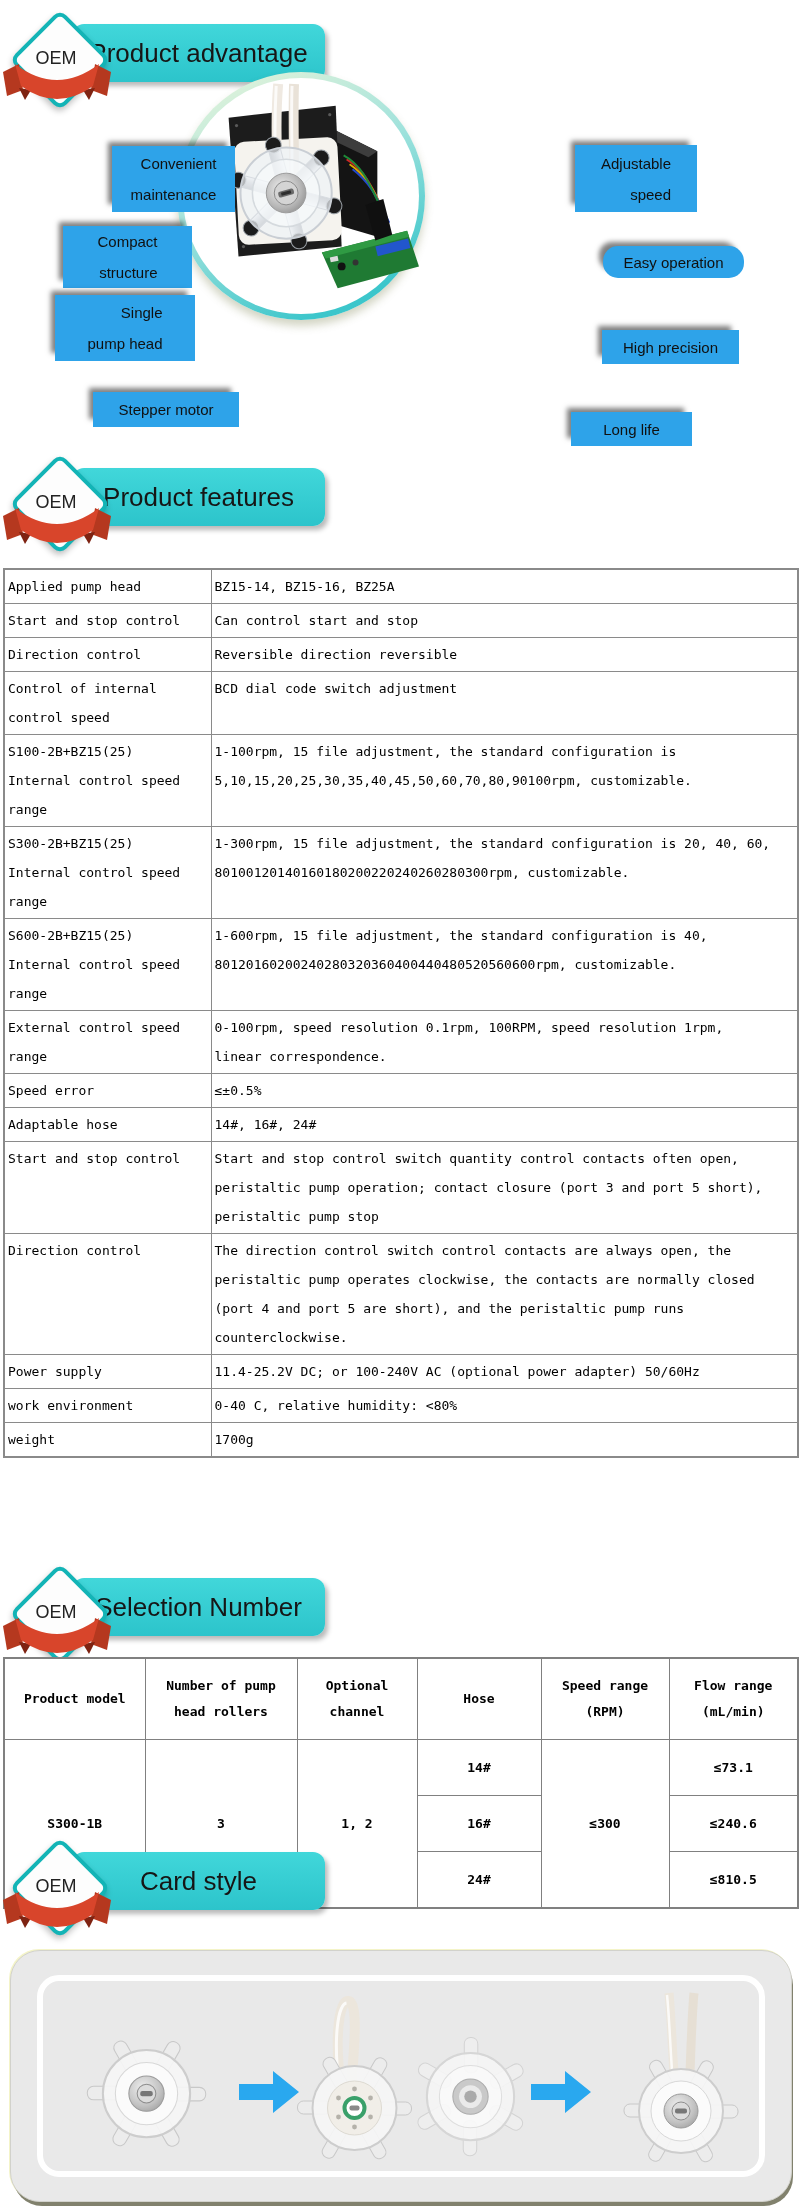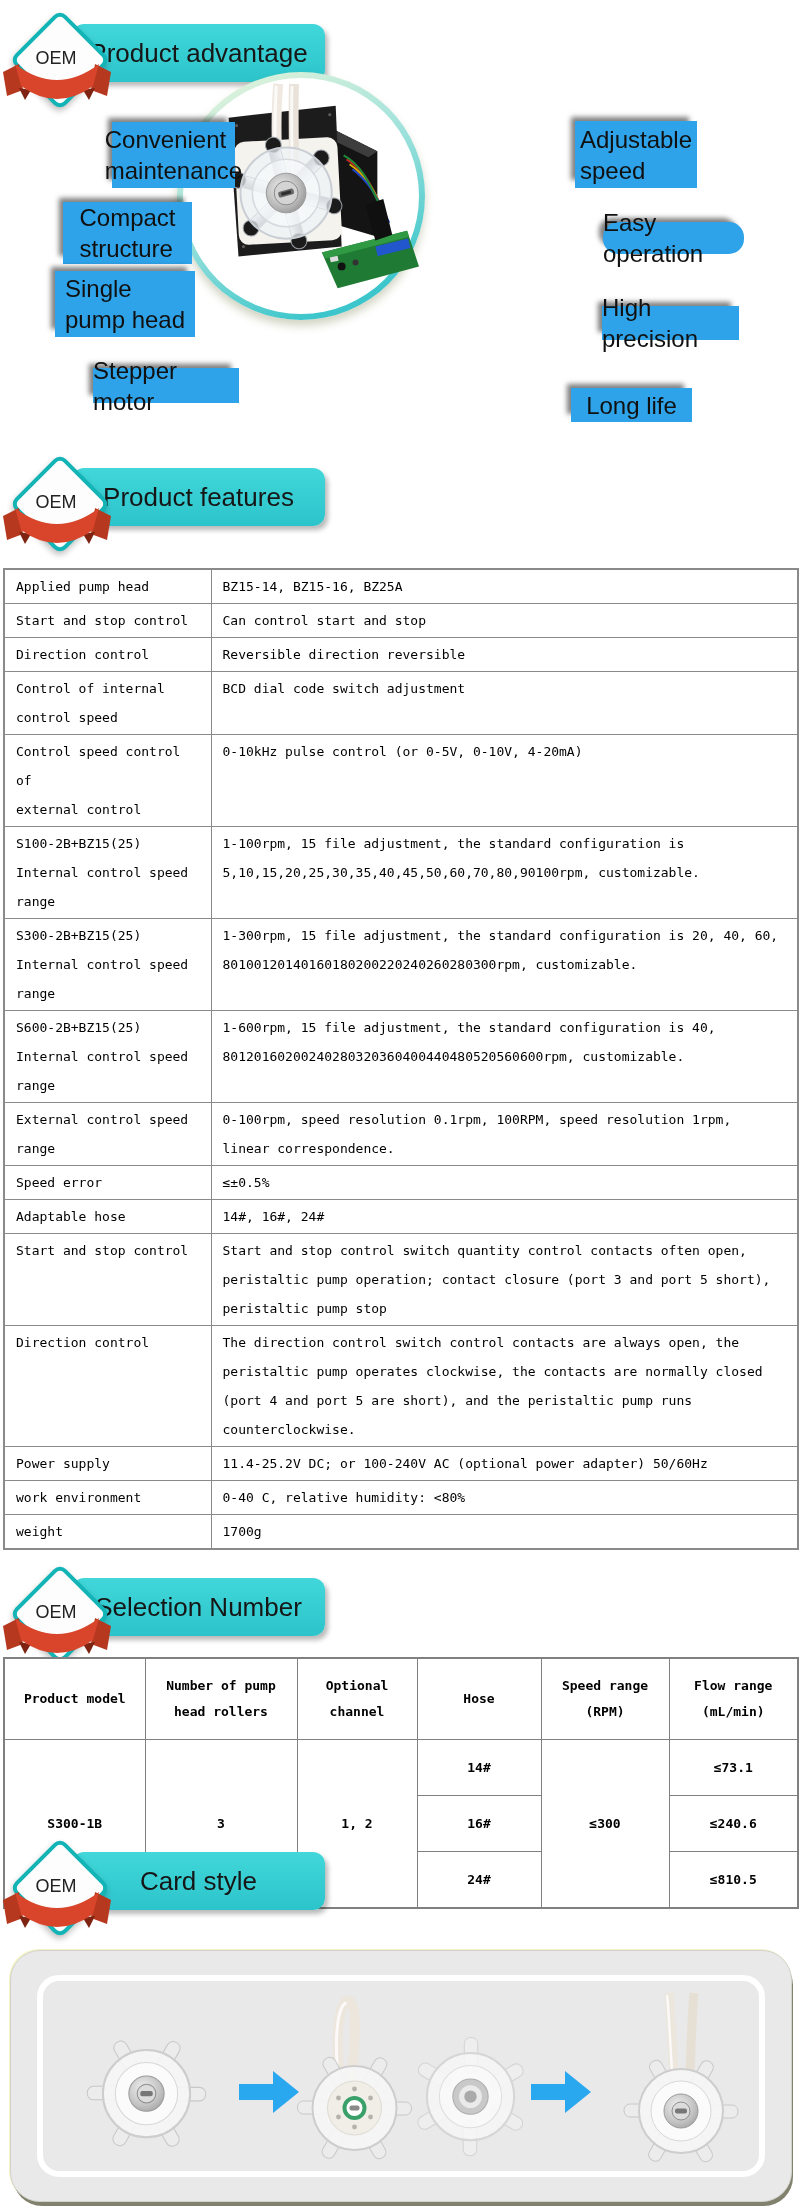--- a/index.html
+++ b/index.html
@@ -22,39 +22,39 @@
   .ribbon{position:absolute;left:-7px;top:52px;width:112px;height:50px;z-index:2;}
 
   
   .circle{position:absolute;left:177px;top:72px;width:236px;height:236px;border-radius:50%;
           border:6px solid transparent;
           background:linear-gradient(#fff,#fff) padding-box,
                      linear-gradient(155deg,#eef6da 0%,#9fe2dc 45%,#3cc6cb 85%) border-box;
           box-shadow:0 6px 9px rgba(110,115,60,.30);}
   .photo{position:absolute;left:181px;top:76px;width:238px;height:238px;}
   .co{position:absolute;background:#2EA3E9;color:#101010;
-      display:flex;align-items:center;justify-content:center;text-align:left;
-      font-size:24px;line-height:31px;white-space:pre-line;
-      box-shadow:-6px -6px 5px -2px rgba(0,0,0,.50);}
+      display:flex;align-items:center;justify-content:center;text-align:right;
+      font-size:15px;line-height:31px;white-space:pre-line;
+      box-shadow:-6px -6px 5px -2px rgba(0,0,0,.50);margin-top:24px;}
   .co1{left:112px;top:122px;width:123px;height:66px;}
   .co2{left:63px; top:202px;width:129px;height:62px;}
   .co3{left:55px; top:271px;width:140px;height:66px;}
   .co4{left:93px; top:368px;width:146px;height:35px;}
   .co5{left:575px;top:121px;width:122px;height:67px;}
   .co6{left:603px;top:222px;width:141px;height:32px;border-radius:15px;}
   .co7{left:602px;top:306px;width:137px;height:34px;}
   .co8{left:571px;top:388px;width:121px;height:34px;}
 
   
   table{border-collapse:collapse;table-layout:fixed;background:#fff;}
   .feat{position:absolute;left:3px;top:568px;width:794px;
         border:2px solid #8a8a8a;
         font-family:"DejaVu Sans Mono","Liberation Mono",monospace;
         font-size:13px;line-height:29px;color:#000;}
-  .feat td{border:1px solid #8a8a8a;vertical-align:top;padding:2px 11px;
+  .feat td{border:1px solid #8a8a8a;vertical-align:top;padding:2px 3px;
            white-space:pre-line;overflow:hidden;}
   .sel{position:absolute;left:3px;top:1657px;width:794px;
        border:2px solid #808080;
        font-family:"DejaVu Sans Mono","Liberation Mono",monospace;
        font-size:13px;line-height:26px;color:#000;}
   .sel th,.sel td{border:1px solid #808080;text-align:center;vertical-align:middle;
                   white-space:pre-line;font-weight:bold;padding:9px;}
   .sel th{height:62px;}
   .sel td{height:37px;}
 
@@ -229,25 +229,20 @@
       <tr>
           <td>Direction control</td>
           <td>Reversible direction reversible</td>
         </tr>
       <tr>
           <td>Control of internal
 control speed</td>
           <td>BCD dial code switch adjustment</td>
         </tr>
       <tr>
-          <td>Control speed control of
-external control</td>
-          <td>0-10kHz pulse control (or 0-5V, 0-10V, 4-20mA)</td>
-        </tr>
-      <tr>
           <td>S100-2B+BZ15(25)
 Internal control speed
 range</td>
           <td>1-100rpm, 15 file adjustment, the standard configuration is
 5,10,15,20,25,30,35,40,45,50,60,70,80,90100rpm, customizable.</td>
         </tr>
       <tr>
           <td>S300-2B+BZ15(25)
 Internal control speed
 range</td>

